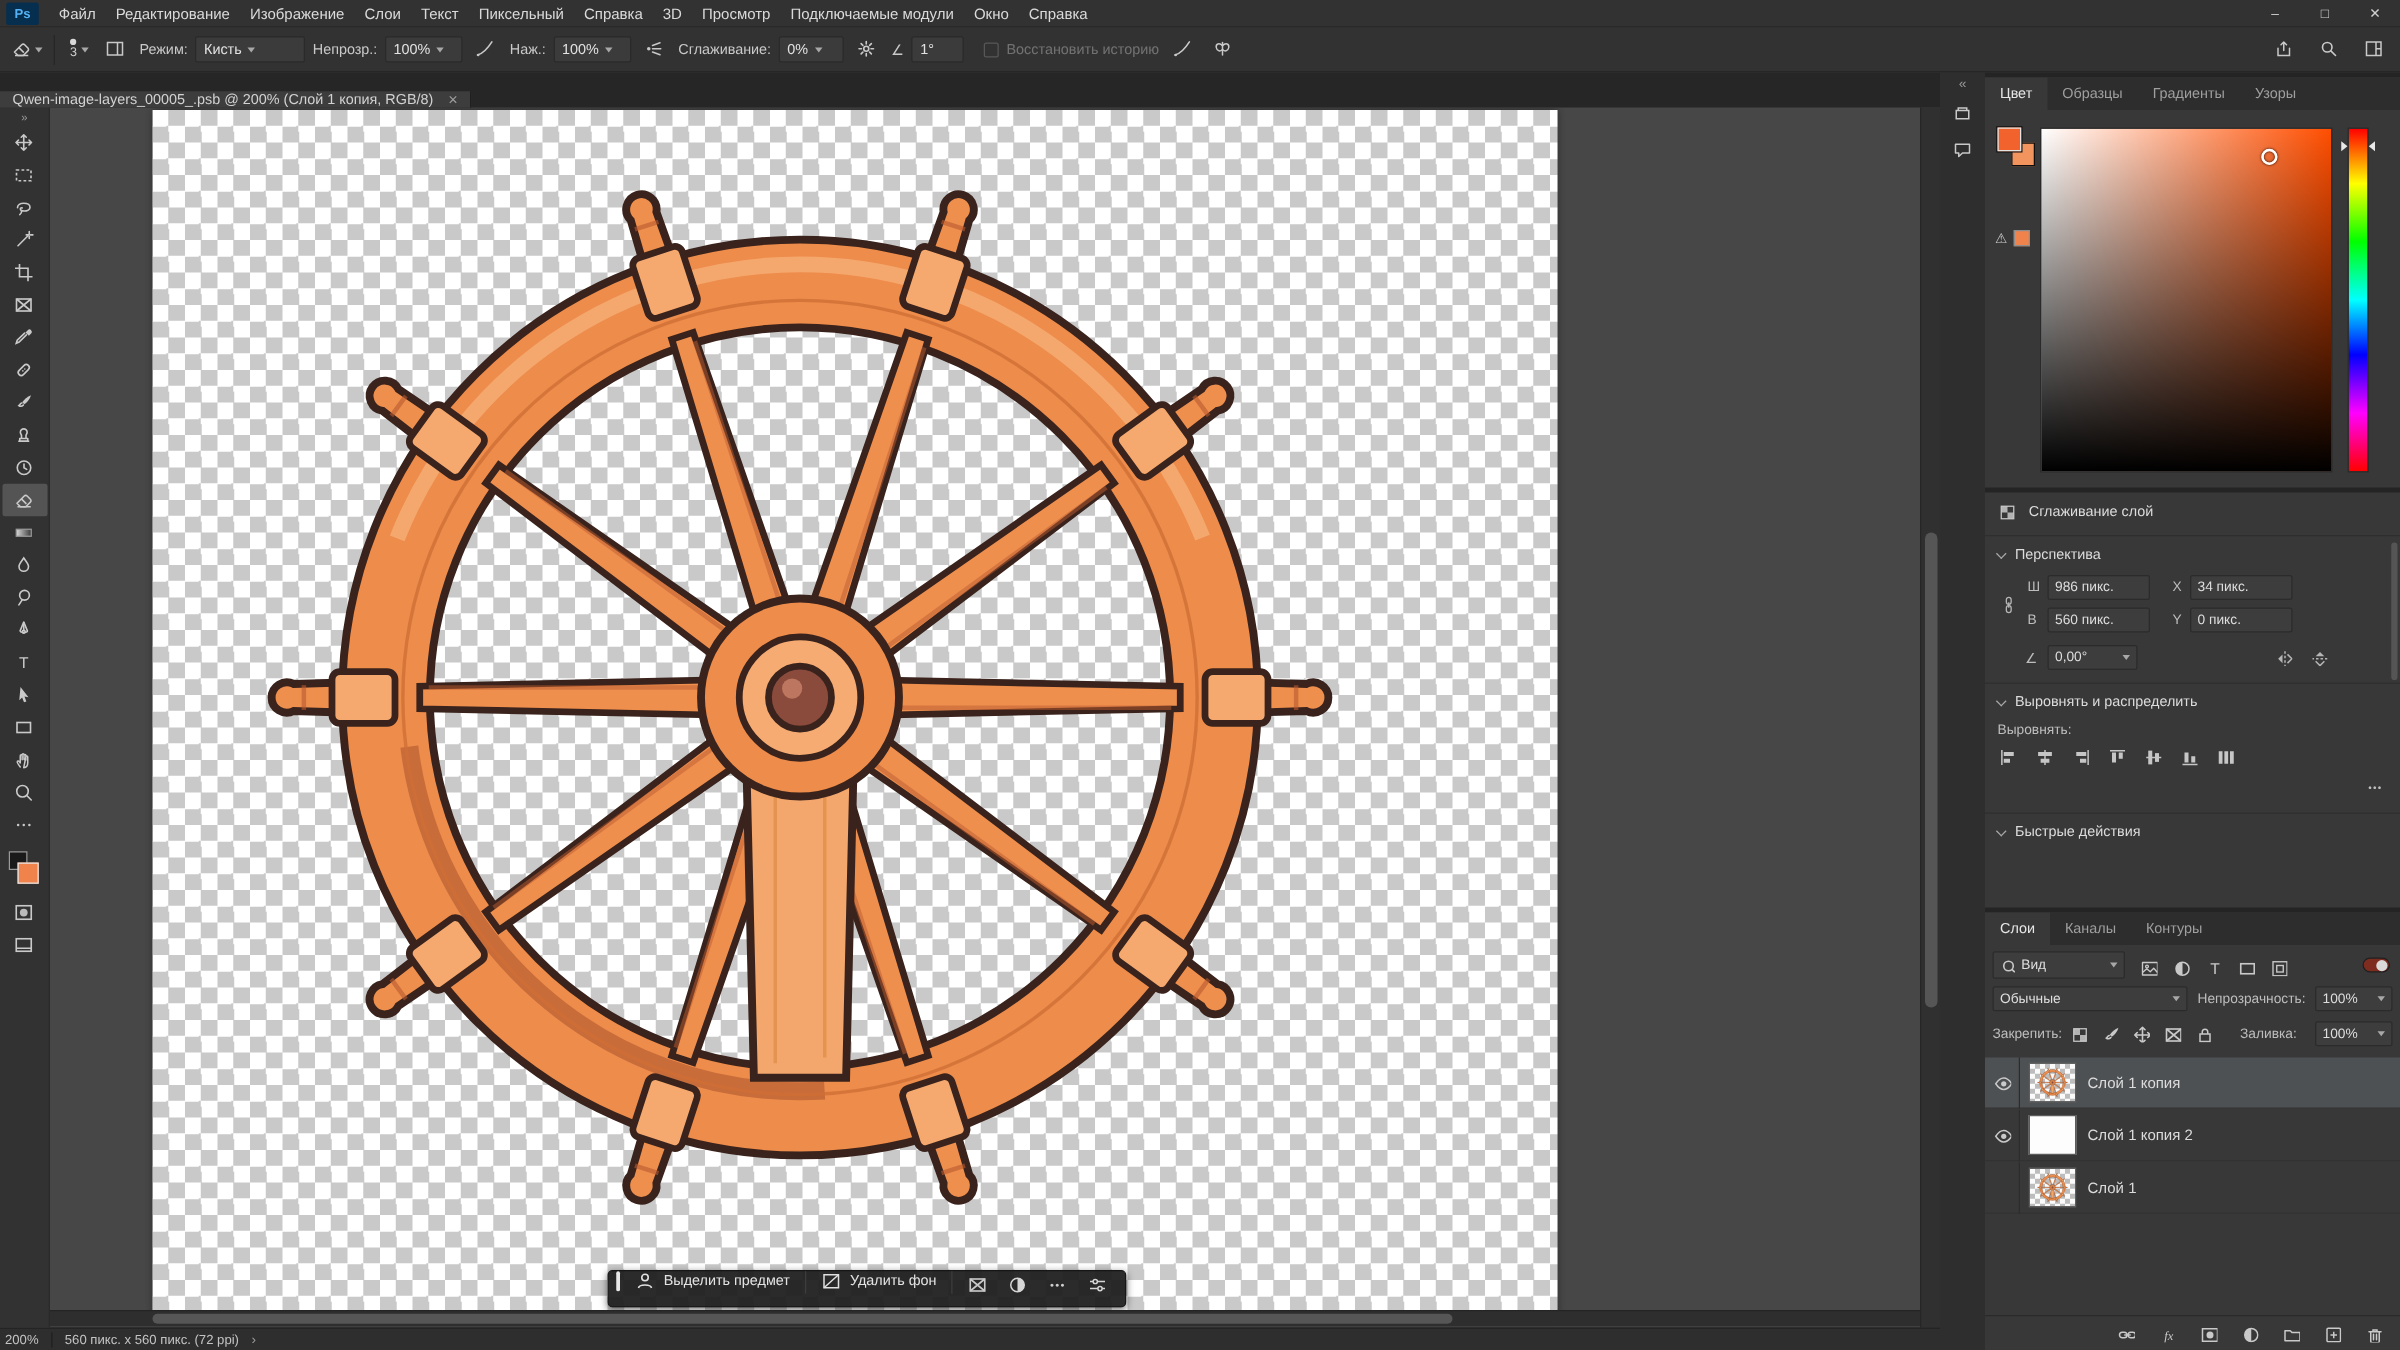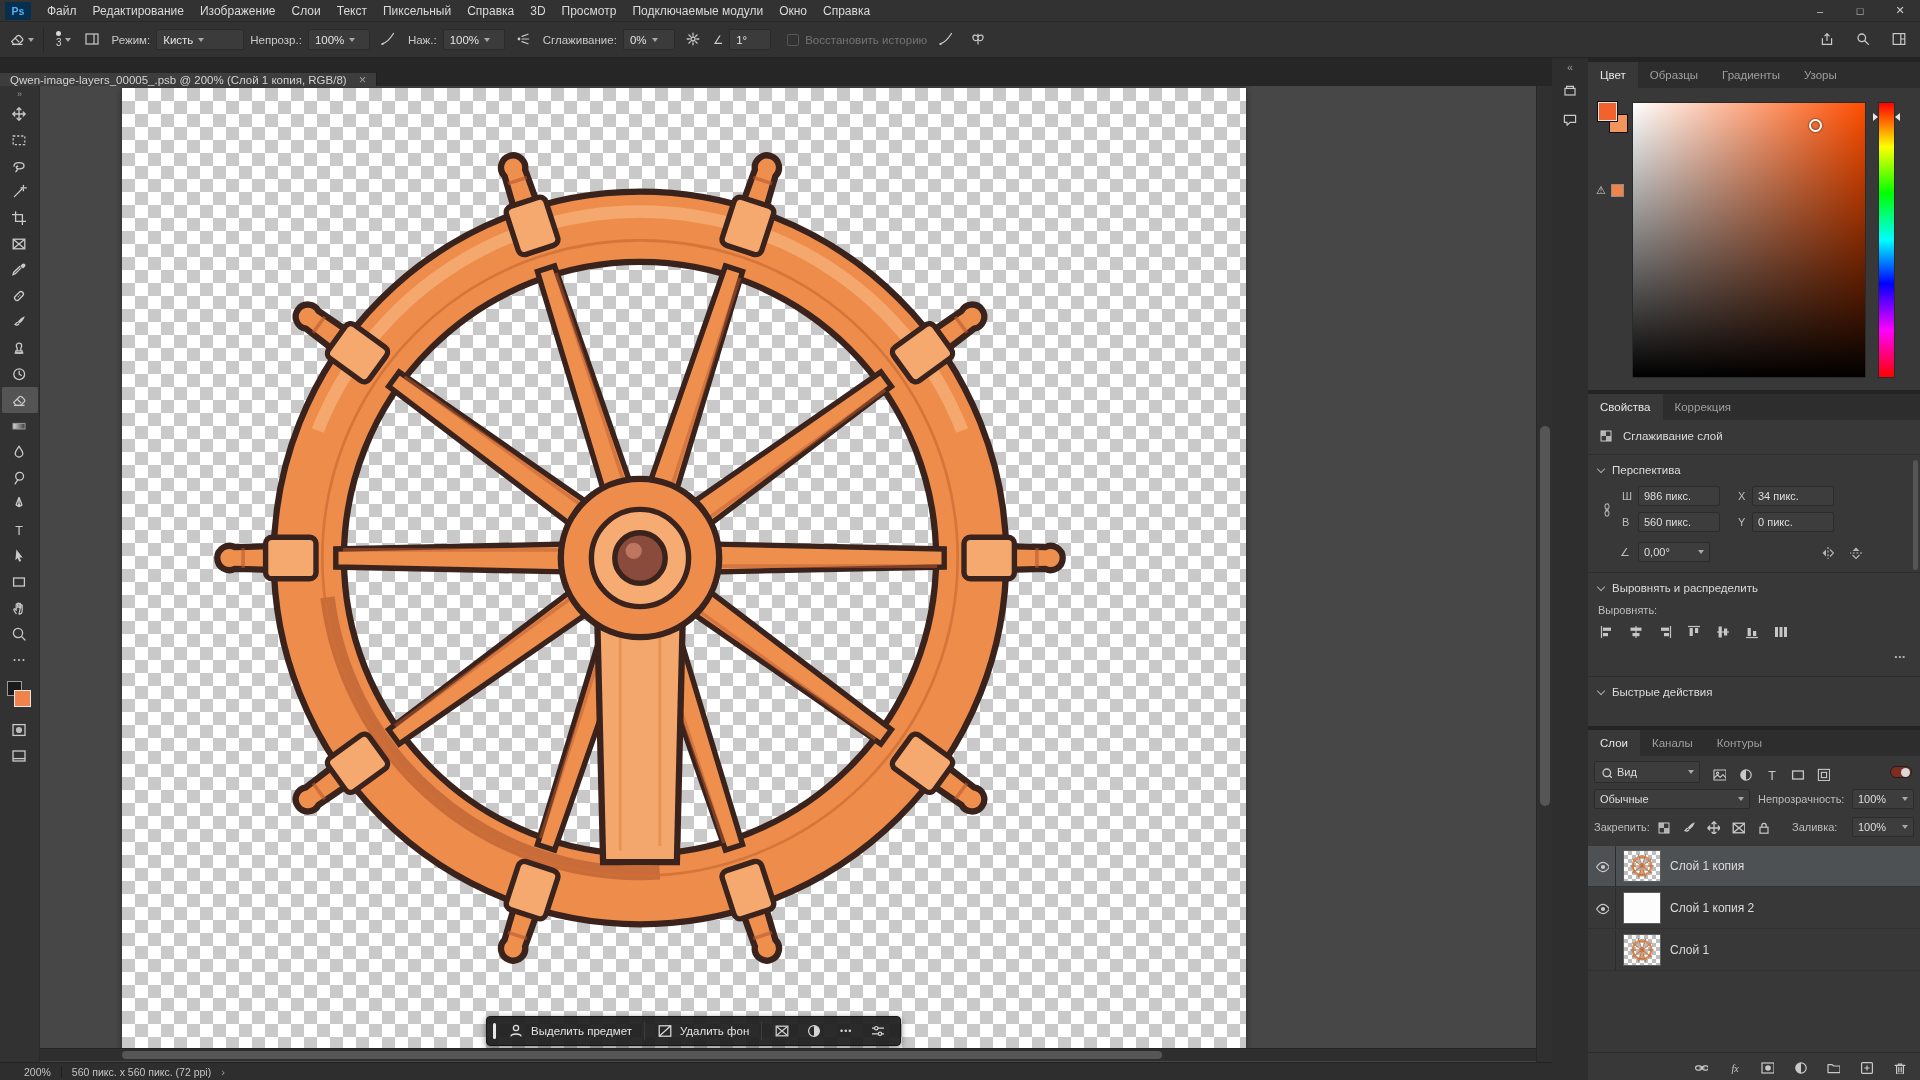--- a/index.html
+++ b/index.html
@@ -37,32 +37,32 @@
 .tool{width:36px;height:26px;display:flex;align-items:center;justify-content:center;border-radius:2px;flex:none}
 .tool.selected{background:#545454}
 .swatches{position:relative;width:28px;height:28px;margin-top:8px;flex:none}
 .swb{position:absolute;width:15px;height:15px;border:1px solid #9a9a9a}
 .swf{position:absolute;width:17px;height:17px;border:1px solid #e6e6e6}
 
 #canvas{position:absolute;top:86px;left:40px;width:1496px;height:976px;background:#474747;overflow:hidden}
 #document{position:absolute;left:82px;top:2px;width:1124px;height:966px;background:conic-gradient(#c9c9c9 25%,#ffffff 0 50%,#c9c9c9 0 75%,#ffffff 0) 0 0/26px 26px;box-shadow:0 0 6px rgba(0,0,0,.45)}
 .checker-sm{background:conic-gradient(#bdbdbd 25%,#fbfbfb 0 50%,#bdbdbd 0 75%,#fbfbfb 0) 0 0/8px 8px}
 
-#floatbar{position:absolute;left:446px;top:930px;height:30px;background:rgba(32,32,32,.95);border:1px solid #161616;border-radius:4px;display:flex;align-items:center;gap:8px;padding:0 10px 0 6px;box-shadow:0 2px 6px rgba(0,0,0,.5)}
+#floatbar{position:absolute;left:446px;top:930px;height:30px;background:rgba(32,32,32,.95);border:1px solid #161616;border-radius:4px;display:flex;align-items:flex-start;gap:8px;padding:0 10px 0 6px;box-shadow:0 2px 6px rgba(0,0,0,.5)}
 .fb-grip{width:3px;height:16px;background:#e8e8e8;border-radius:2px}
 .fb-btn{display:flex;align-items:center;gap:7px;color:#e3e3e3;font-size:11.5px;white-space:nowrap;padding:0 4px}
 .fb-sep{width:1px;height:18px;background:#3d3d3d}
 .fb-ico{width:24px;height:22px;display:flex;align-items:center;justify-content:center;border-radius:3px}
 .fb-more{color:#cfcfcf;font-size:9px;letter-spacing:1px}
 
 #hscroll{position:absolute;left:0;top:962px;width:1496px;height:13px;background:#2e2e2e;border-top:1px solid #242424}
 #hthumb{position:absolute;left:82px;top:2px;width:1040px;height:8px;background:#565656;border-radius:4px}
 #vscroll{position:absolute;top:86px;left:1536px;width:16px;height:976px;background:#303030;border-left:1px solid #262626}
 #vthumb{position:absolute;left:3px;top:340px;width:10px;height:380px;background:#565656;border-radius:5px}
-#statusbar{position:absolute;top:1062px;left:0;width:1552px;height:18px;background:#2e2e2e;border-top:1px solid #222;display:flex;align-items:center;gap:10px;padding:0 24px;font-size:10.5px;color:#c3c3c3}
+#statusbar{position:absolute;top:1062px;left:0;width:1552px;height:18px;background:#2e2e2e;border-top:1px solid #222;display:flex;align-items:center;gap:10px;padding:0 4px;font-size:10.5px;color:#c3c3c3}
 .st-sep{width:1px;height:12px;background:#1f1f1f}
 .st-chev{color:#9d9d9d;font-size:11px}
 
 #dockstrip{position:absolute;top:58px;left:1552px;width:36px;height:1022px;background:#2e2e2e;display:flex;flex-direction:column;align-items:center;padding-top:3px;gap:4px}
 .strip-collapse{color:#9a9a9a;font-size:11px;line-height:12px}
 .strip-icon{width:28px;height:26px;display:flex;align-items:center;justify-content:center;border-radius:3px}
 
 #panels{position:absolute;top:58px;left:1588px;width:332px;height:1022px;background:#242424}
 .panel{position:absolute;left:0;width:332px;background:#383838}
 .panel-tabs{height:26px;background:#2d2d2d;display:flex;font-size:11.5px}
@@ -768,24 +768,20 @@
           <span id="sv-picker"></span>
         </div>
         <div id="hue-strip">
           <span class="hue-mark-l"></span>
           <span class="hue-mark-r"></span>
         </div>
       </div>
     </div>
 
     <div class="panel" style="top:336px;height:332px">
-      <div class="panel-tabs">
-        <div class="panel-tab active">Свойства</div>
-        <div class="panel-tab">Коррекция</div>
-      </div>
       <div class="pbody" style="height:306px">
         <div style="position:absolute;left:10px;top:8px;display:flex;align-items:center;gap:9px">
           <svg class="i16">
               <use href="#i-checker4"></use>
             </svg>
           <span style="font-size:11.5px;color:#dcdcdc">Сглаживание слой</span>
         </div>
         <div class="hr" style="top:34px"></div>
         <div class="sect" style="top:40px">
             <span class="chev"></span>

